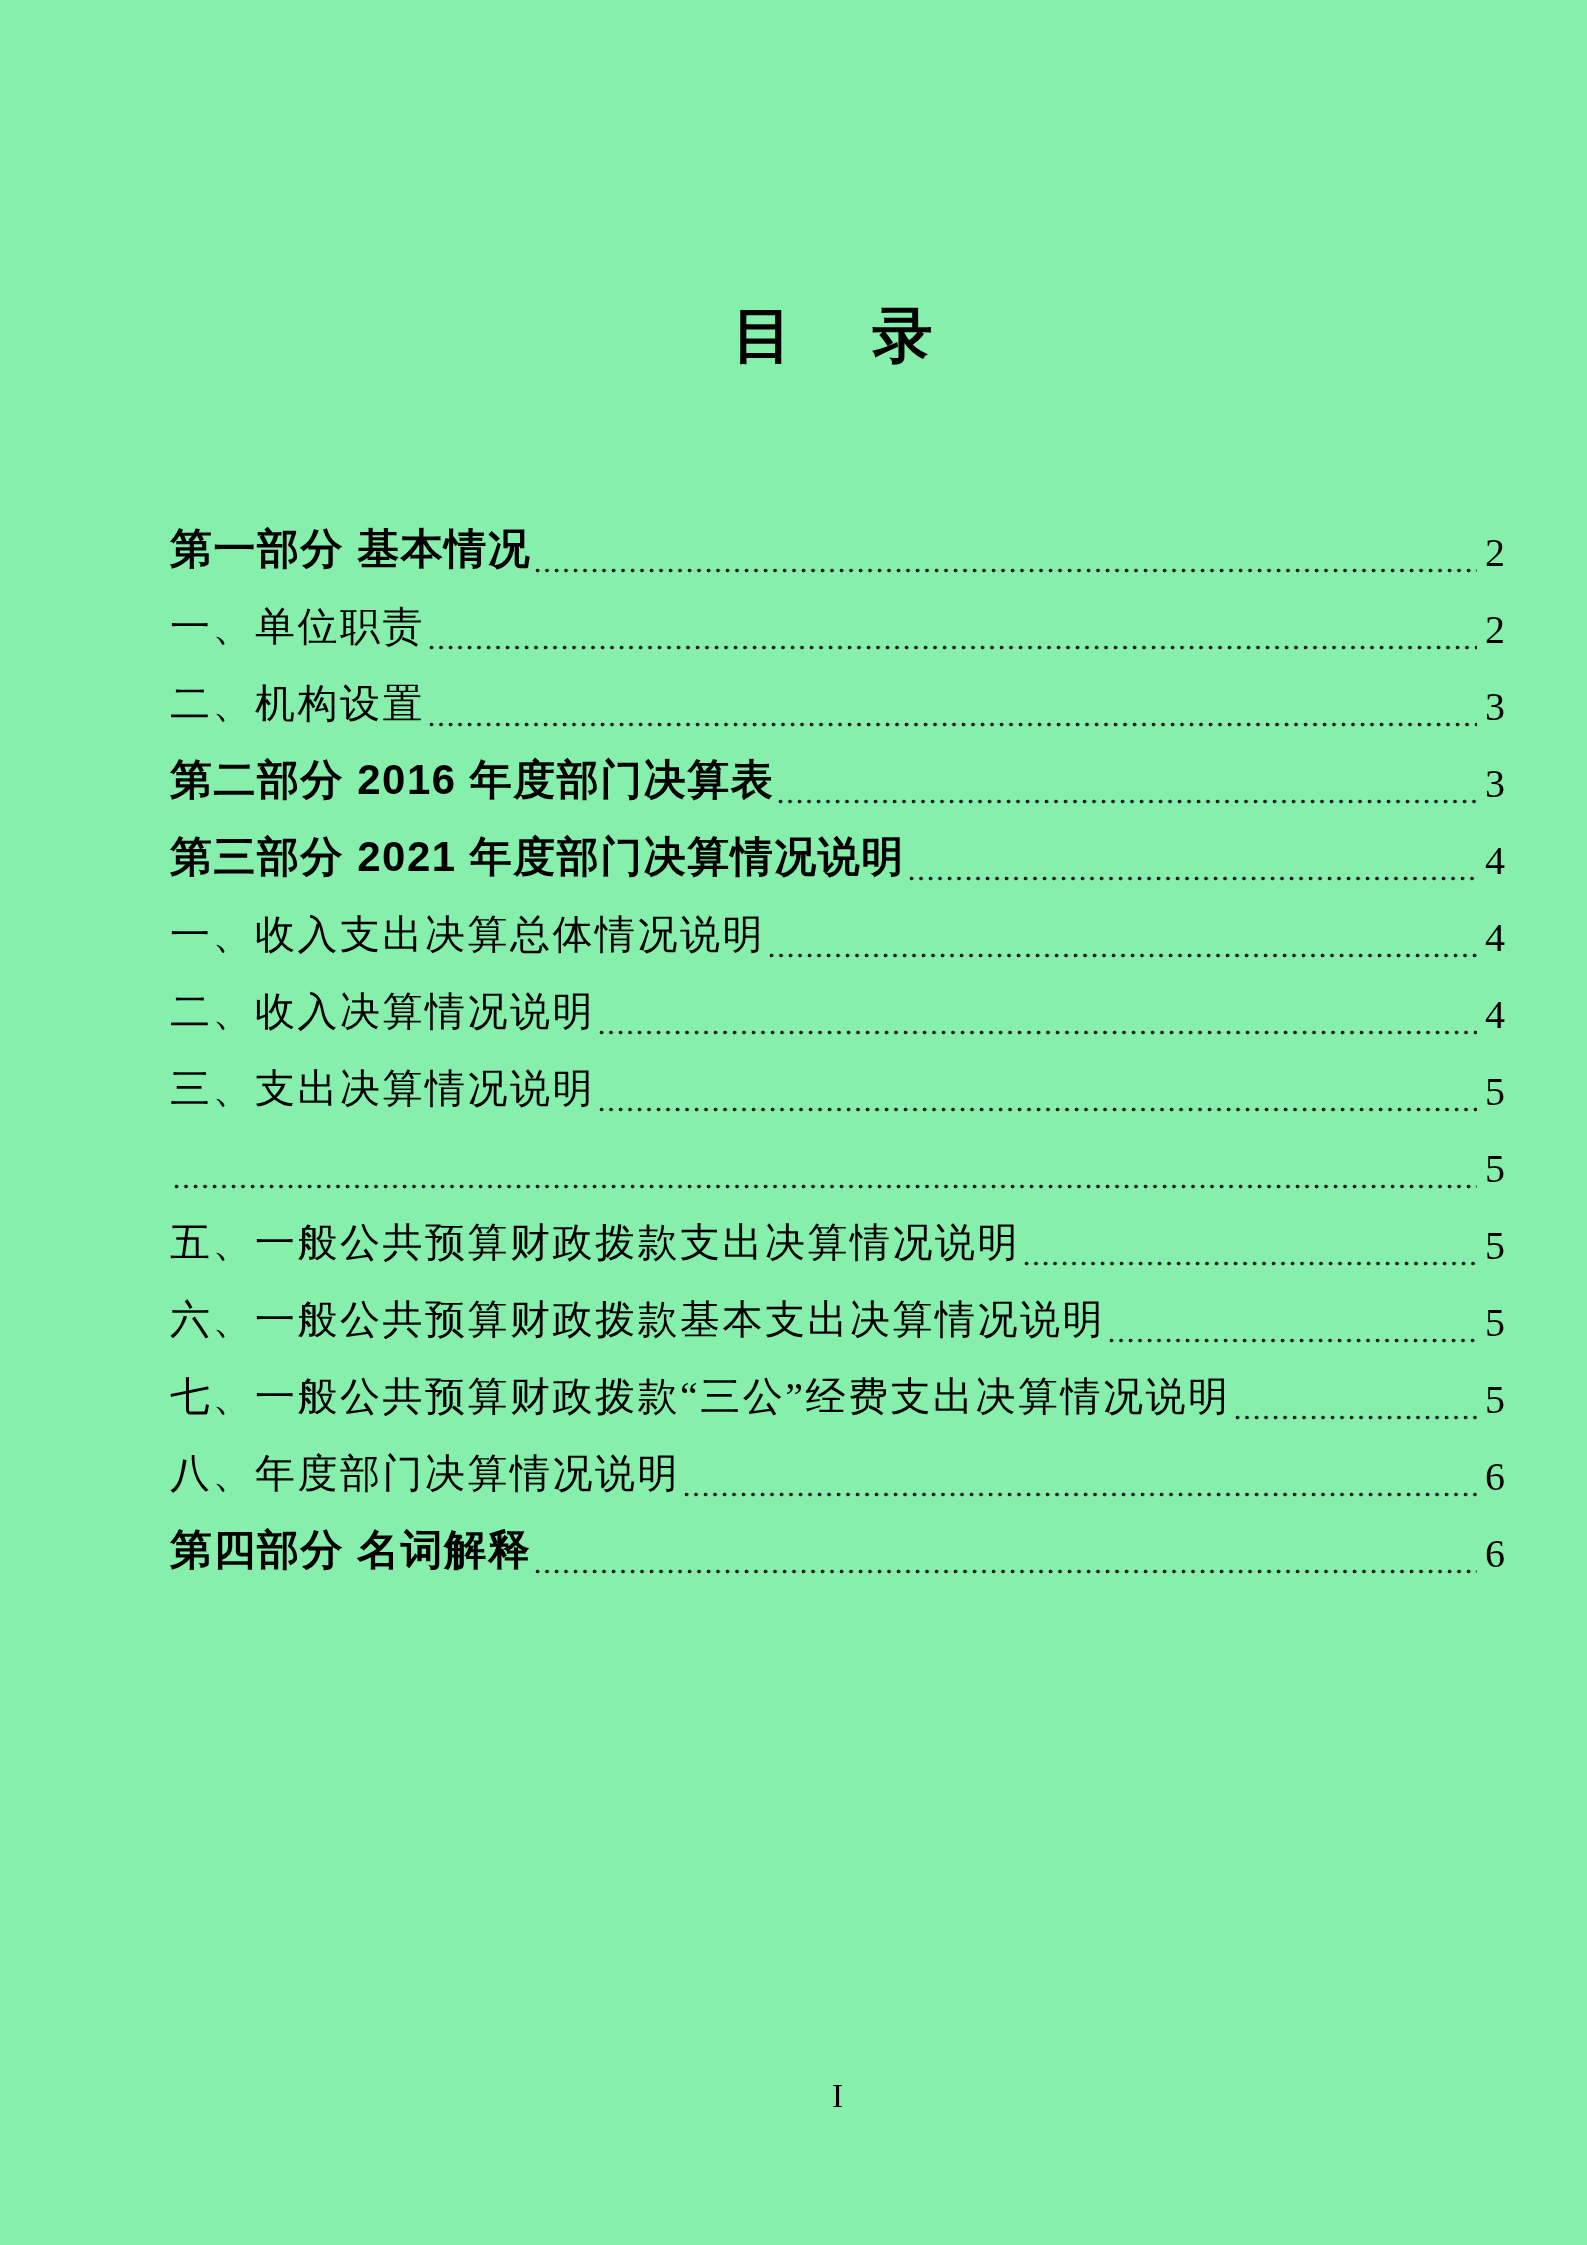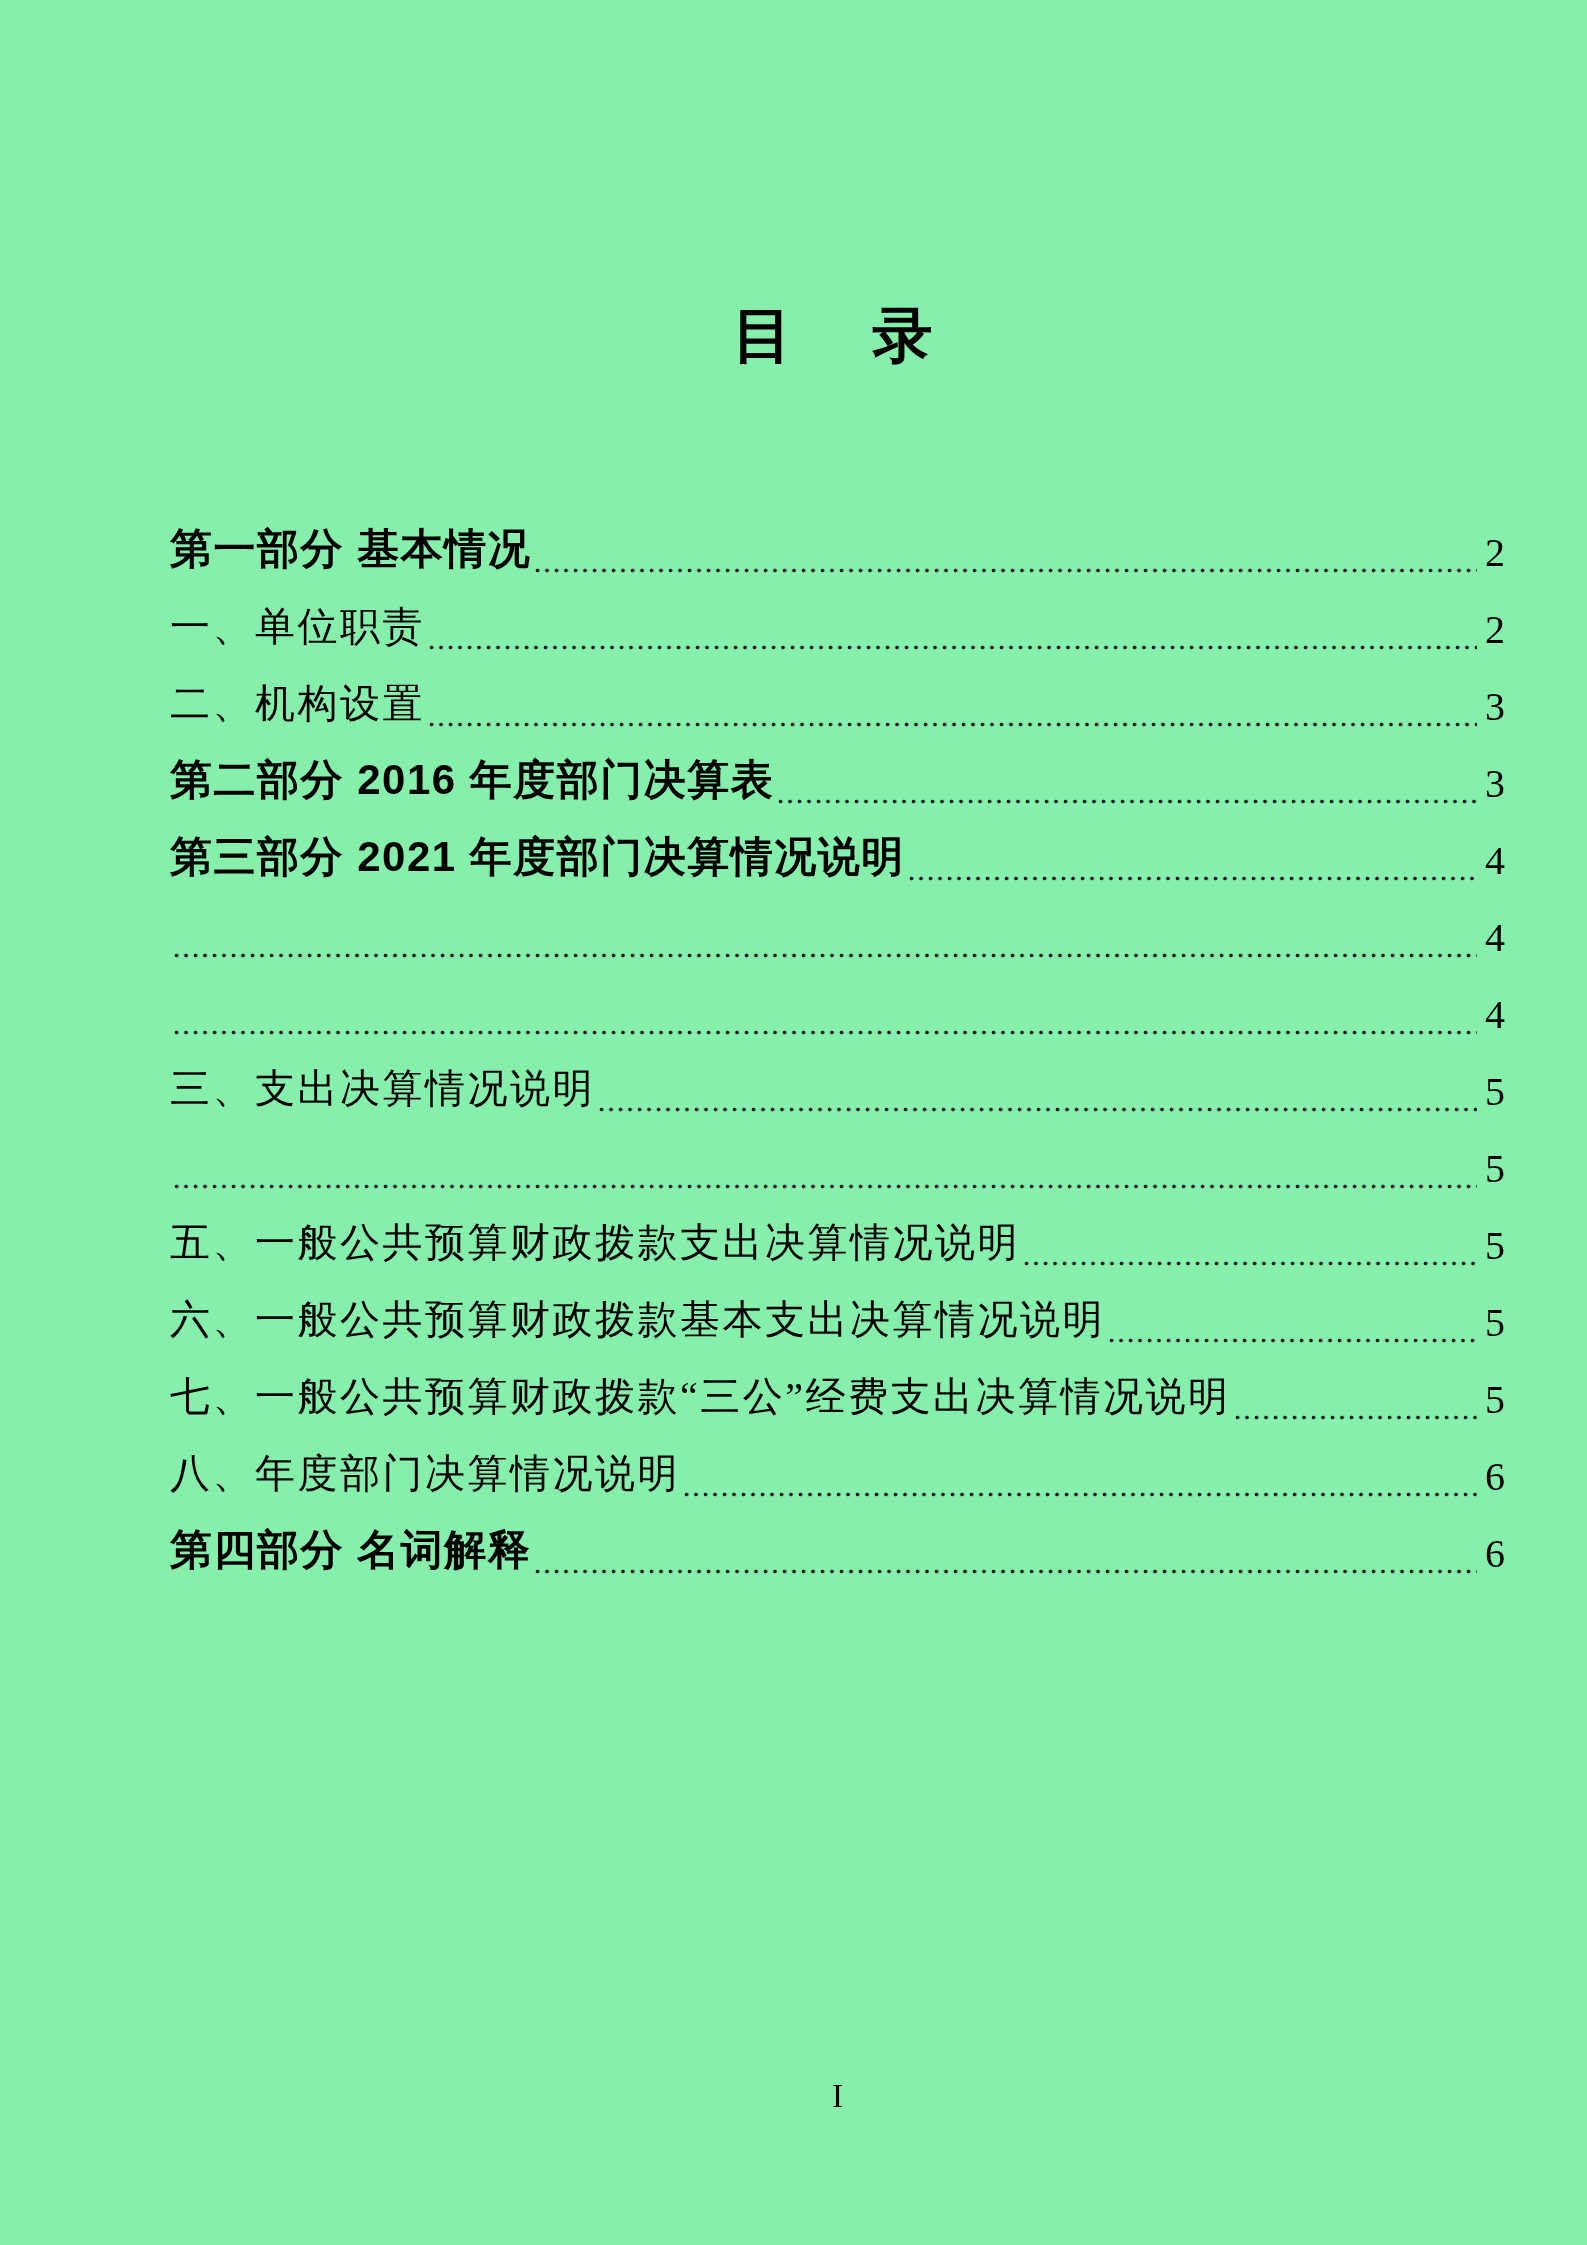--- a/index.html
+++ b/index.html
@@ -114,25 +114,27 @@
       <span class="toc-page">3</span>
     </div>
 
     <div class="toc-row heading">
       <span class="toc-label">第三部分 2021 年度部门决算情况说明</span>
       <span class="toc-dots"></span>
       <span class="toc-page">4</span>
     </div>
 
     <div class="toc-row entry">
+      <span class="toc-label">一、收入支出决算总体情况说明</span>
       <span class="toc-dots"></span>
       <span class="toc-page">4</span>
     </div>
 
     <div class="toc-row entry">
+      <span class="toc-label">二、收入决算情况说明</span>
       <span class="toc-dots"></span>
       <span class="toc-page">4</span>
     </div>
 
     <div class="toc-row entry">
       <span class="toc-label">三、支出决算情况说明</span>
       <span class="toc-dots"></span>
       <span class="toc-page">5</span>
     </div>
 

